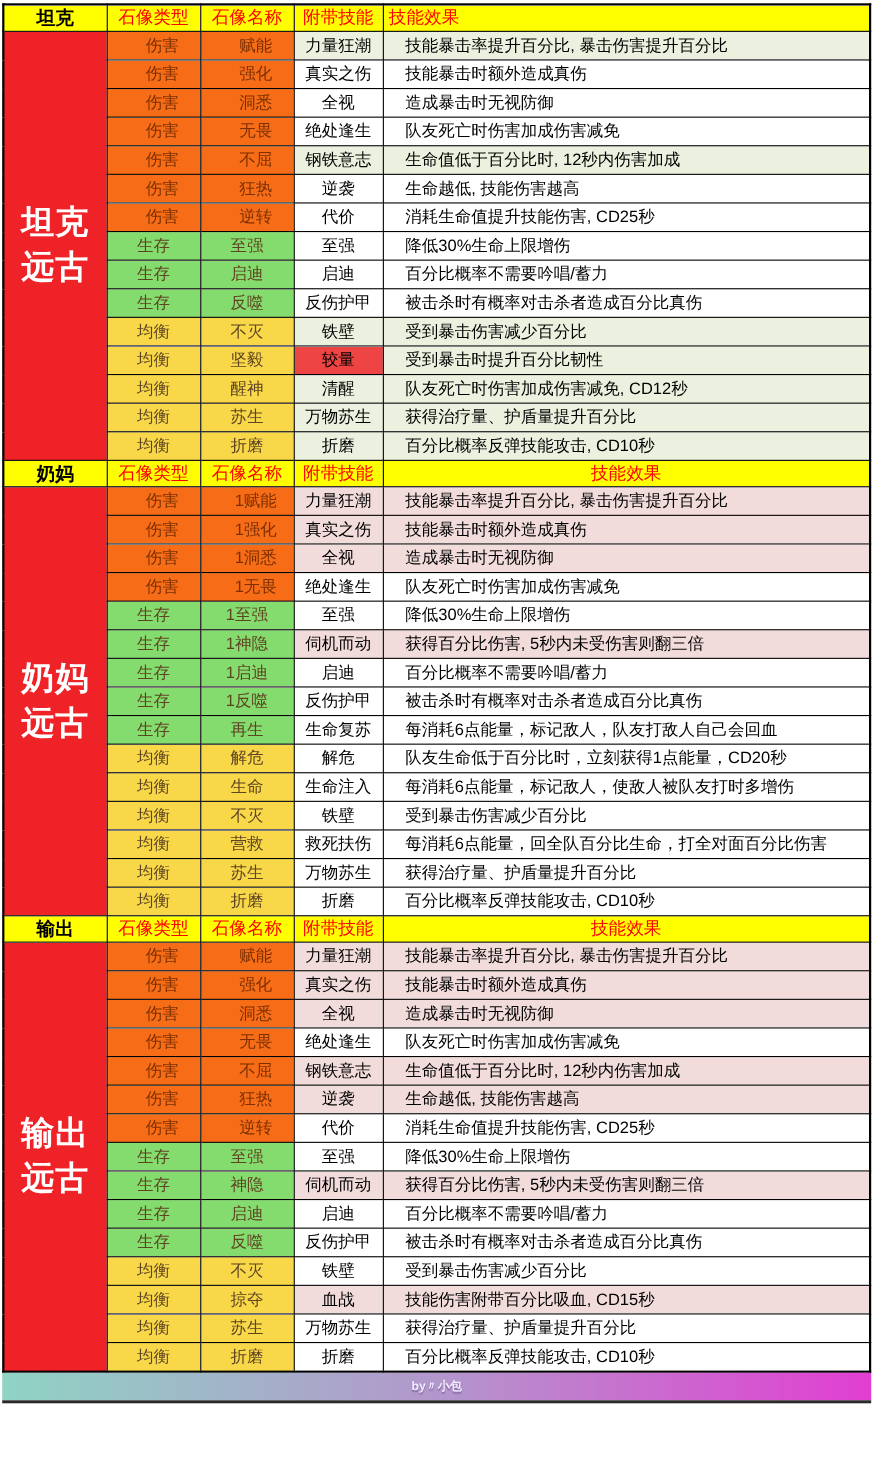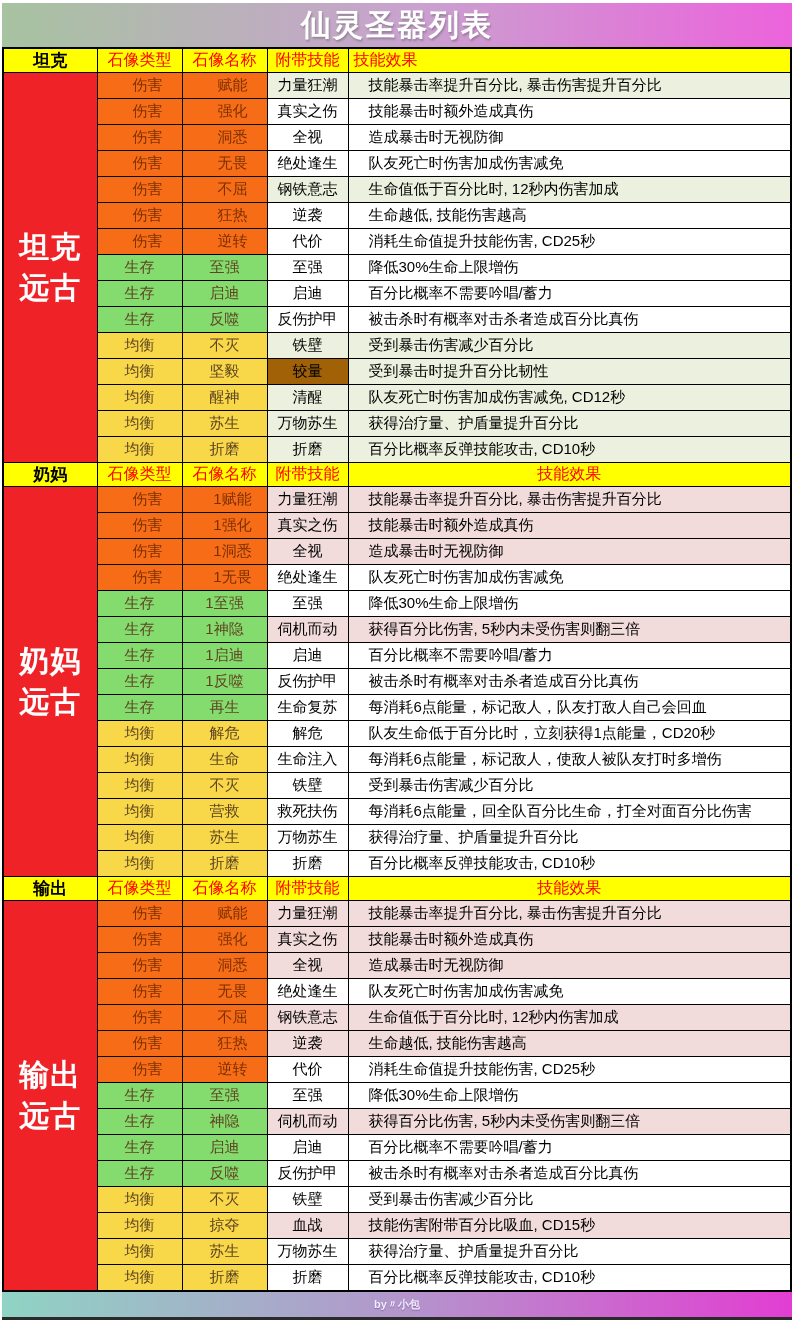--- a/index.html
+++ b/index.html
@@ -40,23 +40,20 @@
     margin:0 2px;height:25px;display:flex;align-items:center;justify-content:center;
     background:linear-gradient(90deg,var(--footer-g1),var(--footer-g2) 52%,var(--footer-g3));
     border-bottom:3px solid #2a2a2a;
   }
   .footer-bar span{color:#f3ecff;font-size:11px;font-weight:bold;text-shadow:0 1px 1px rgba(90,60,120,.5);}
 </style>
 </head>
 <body>
 
 <div class="page">
-  <div class="title-bar">
-    <h1>仙灵圣器列表</h1>
-  </div>
 
   <table>
     <colgroup>
       <col style="width:94px">
         <col style="width:85px">
         <col style="width:85px">
         <col style="width:81px">
         <col>
     </colgroup>
     <tbody id="table-body">
@@ -130,21 +127,21 @@
         </tr>
         <tr>
           <td class="c t-balance">均衡</td>
           <td class="c t-balance">不灭</td>
           <td class="c" style="background: rgb(235, 241, 222);">铁壁</td>
           <td class="effect" style="background: rgb(235, 241, 222);">受到暴击伤害减少百分比</td>
         </tr>
         <tr>
           <td class="c t-balance">均衡</td>
           <td class="c t-balance">坚毅</td>
-          <td class="c" style="background: #a16207;">较量</td>
+          <td class="c" style="background: #ef4444;">较量</td>
           <td class="effect" style="background: rgb(235, 241, 222);">受到暴击时提升百分比韧性</td>
         </tr>
         <tr>
           <td class="c t-balance">均衡</td>
           <td class="c t-balance">醒神</td>
           <td class="c" style="background: rgb(235, 241, 222);">清醒</td>
           <td class="effect" style="background: rgb(235, 241, 222);">队友死亡时伤害加成伤害减免, CD12秒</td>
         </tr>
         <tr>
           <td class="c t-balance">均衡</td>

